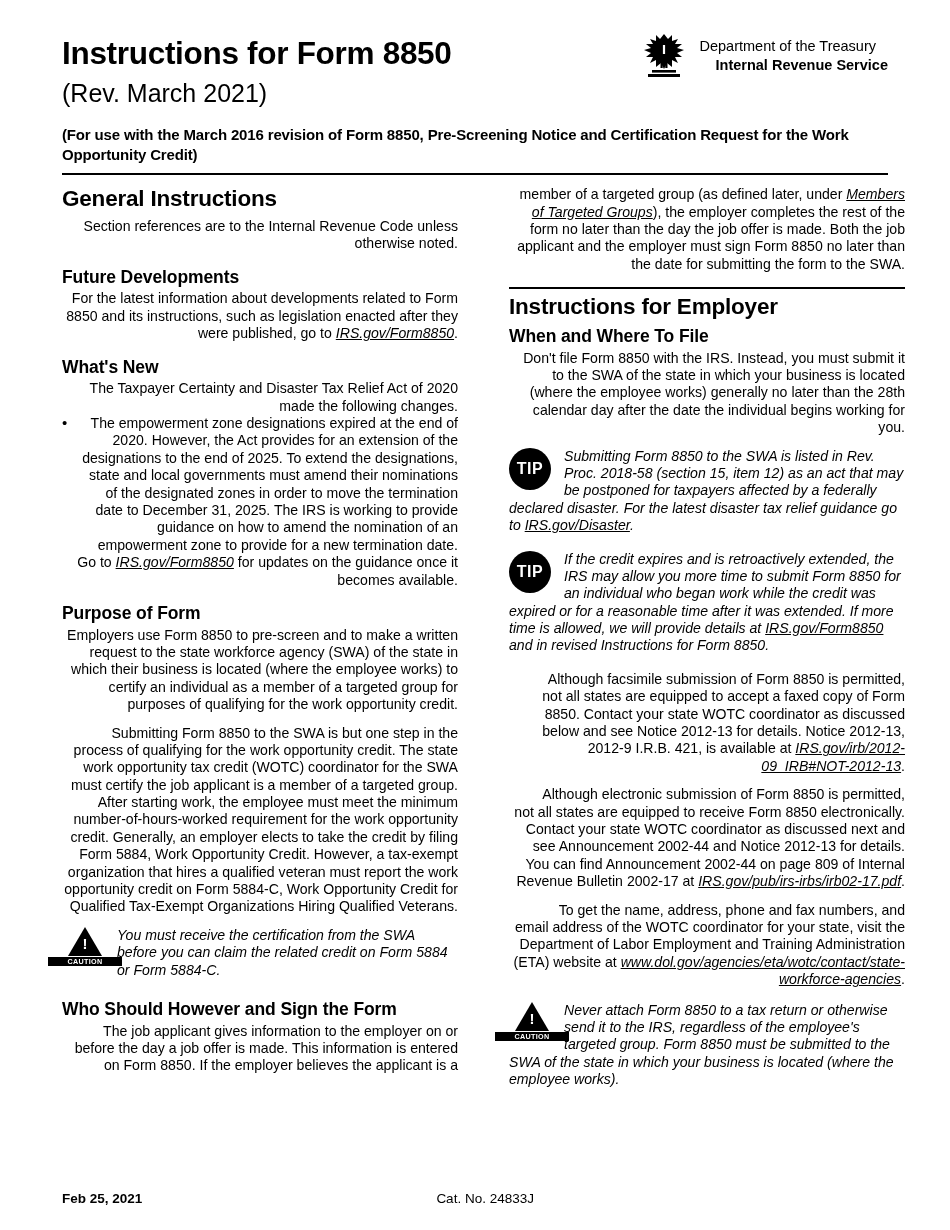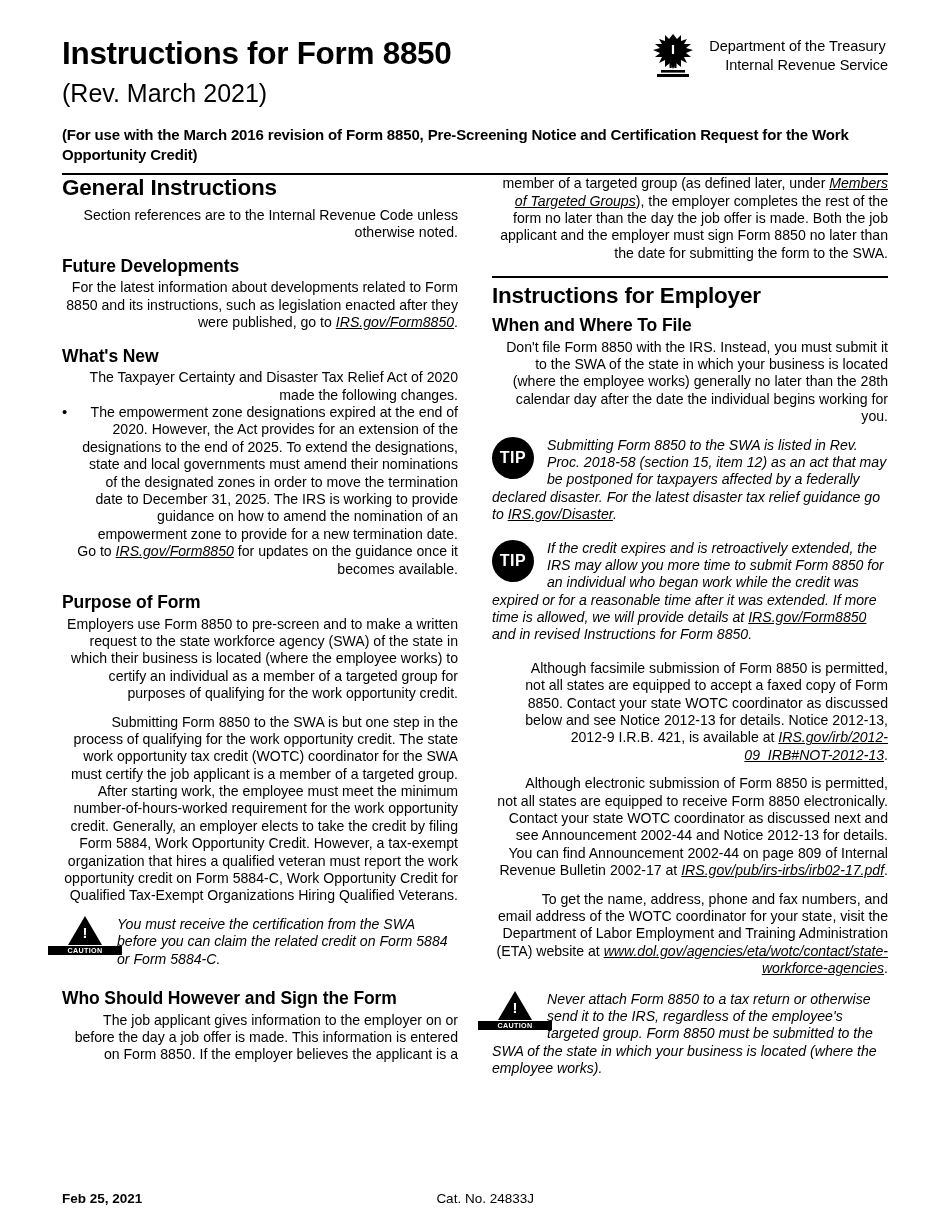--- a/index.html
+++ b/index.html
@@ -60,37 +60,38 @@
     height: 46px;
     position: relative;
     flex: 0 0 auto;
   }
   .agency-text {
     font-size: 14.5px;
     line-height: 1.32;
     padding-top: 5px;
   }
   .agency-text .dept { font-weight: normal; }
-  .agency-text .irs { font-weight: normal; padding-left: 16px; }
+  .agency-text .irs { font-weight: bold; padding-left: 16px; }
   .subtitle {
     font-size: 15px;
     font-weight: bold;
     line-height: 1.3;
     margin-top: 18px;
     letter-spacing: -0.15px;
   }
   .rule {
     border: 0;
     border-top: 2.5px solid #000;
     margin: 9px 0 0 0;
   }
   
   .columns {
     display: flex;
-    gap: 34px;
+    gap: 51px;
+    margin-top: 11px;
   }
   .col {
     width: 396px;
     flex: 0 0 396px;
   }
   h2.sec {
     font-size: 22.5px;
     font-weight: bold;
     margin: 0 0 6px 0;
     line-height: 1.15;

